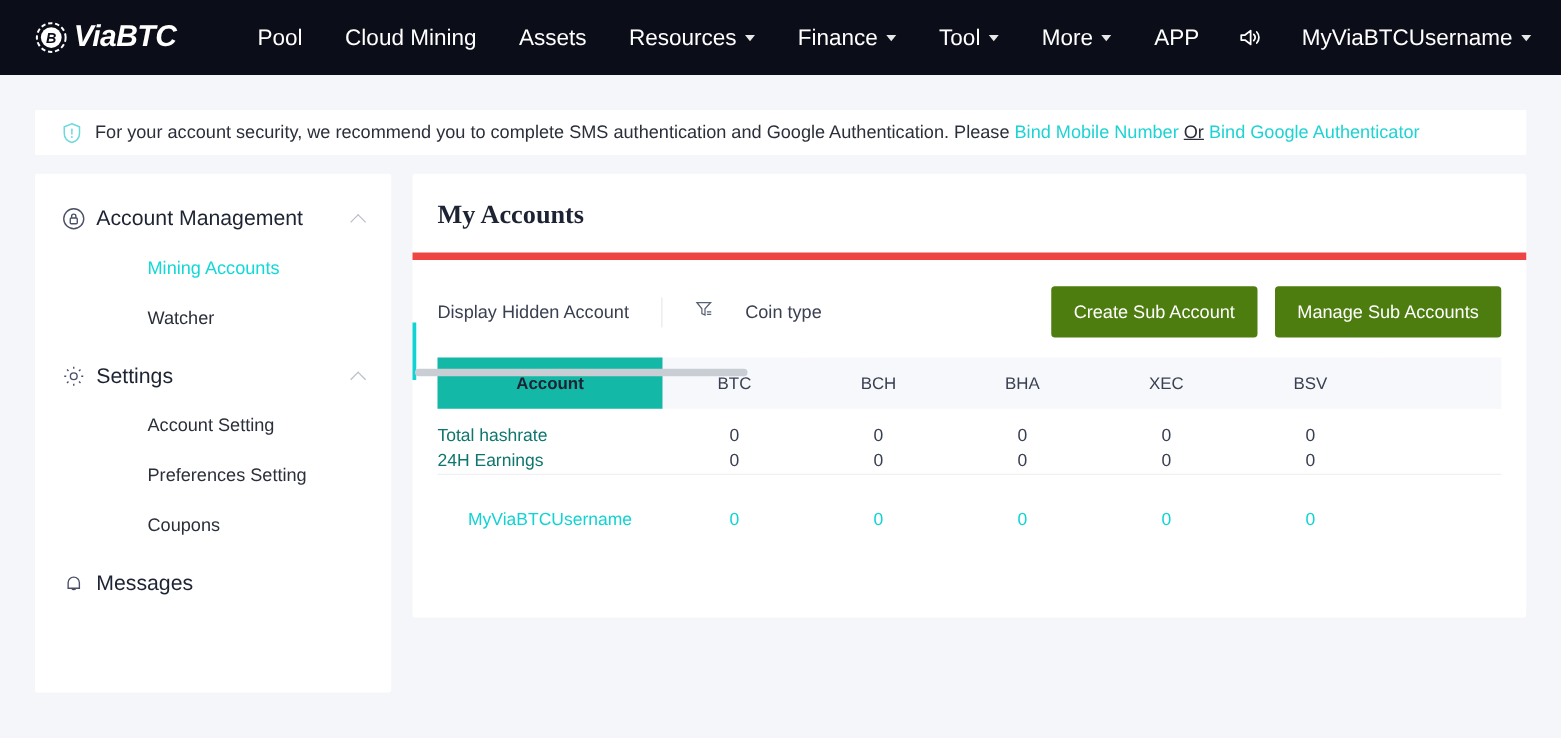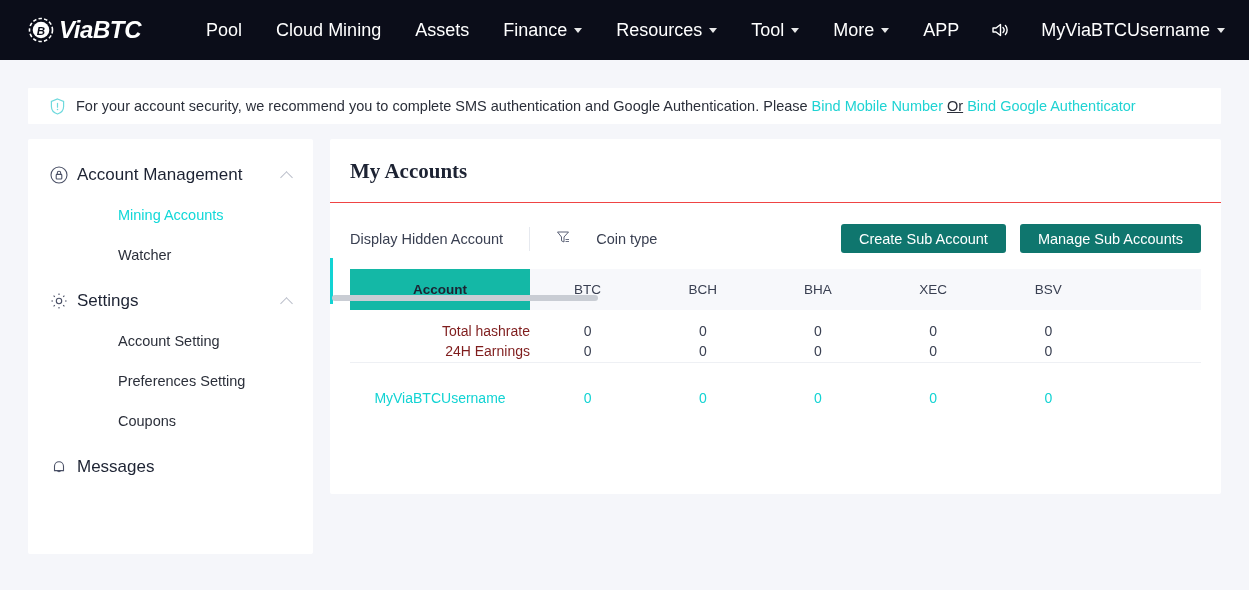--- a/index.html
+++ b/index.html
@@ -103,56 +103,56 @@
   .side-link.active { color: #12d8d8; }
   .side-gap { height: 6px; }
 
   
   .panel {
     flex: 1 1 auto; background: #ffffff;
     border-radius: 2px; min-height: 355px;
   }
   .panel-head {
     padding: 20px 22px 18px 20px;
-    border-bottom: 1px solid #ef4444;
+    border-bottom: 6px solid #ef4444;
   }
   .panel-title {
     font-family: "Liberation Serif", serif;
     font-size: 21px; font-weight: bold; color: #1d2333;
   }
   .toolbar {
     display: flex; align-items: center;
     padding: 21px 20px 16px 20px;
   }
   .tb-text { font-size: 14.5px; color: #3a4052; cursor: pointer; }
   .tb-divider { width: 1px; height: 24px; background: #e6e9ef; margin: 0 26px; }
   .tb-filter { display: flex; align-items: center; gap: 26px; cursor: pointer; }
   .tb-btns { margin-left: auto; display: flex; gap: 14px; }
   .btn {
-    background: #0f766e; color: #ffffff;
+    background: #4d7c0f; color: #ffffff;
     border: none; border-radius: 3px;
     font-size: 14.5px; font-family: "Liberation Sans", sans-serif;
-    padding: 0 18px; height: 29px; cursor: pointer;
+    padding: 0 18px; height: 41px; cursor: pointer;
     white-space: nowrap;
   }
 
   
   .tbl-wrap { padding: 0 20px 0 20px; }
   table { width: 100%; border-collapse: collapse; table-layout: fixed; }
   thead tr { background: #f7f8fb; height: 41px; }
   th {
     font-size: 13.5px; font-weight: normal; color: #3a4052;
     text-align: center;
   }
   th.col-account {
     font-weight: bold; color: #1d2333; width: 180px;
     background: #14b8a6; text-align: center;
   }
   td { font-size: 14px; color: #3a4052; text-align: center; height: 23px; }
-  td.cell-label { text-align: right; color: #7f1d1d; }
+  td.cell-label { text-align: left; color: #0f766e; }
   tbody.summary tr:first-child td { padding-top: 13px; }
   tbody.summary tr:last-child td { padding-bottom: 11px; }
   .acct-row td {
     padding-top: 16px; padding-bottom: 6px;
     color: #12d3d3; cursor: pointer;
   }
   .acct-row td.acct-name { color: #12d3d3; }
   .divider-row td { padding: 0; height: 1px; }
   .divider-line { height: 1px; background: #eef0f4; }
   .acct-marker {
@@ -193,25 +193,25 @@
     <div class="nav-item">
       <span>Pool</span>
     </div>
     <div class="nav-item">
       <span>Cloud Mining</span>
     </div>
     <div class="nav-item">
       <span>Assets</span>
     </div>
     <div class="nav-item">
+      <span>Resources</span>
+      <span class="caret"></span>
+    </div>
+    <div class="nav-item">
       <span>Finance</span>
-      <span class="caret"></span>
-    </div>
-    <div class="nav-item">
-      <span>Resources</span>
       <span class="caret"></span>
     </div>
     <div class="nav-item">
       <span>Tool</span>
       <span class="caret"></span>
     </div>
     <div class="nav-item">
       <span>More</span>
       <span class="caret"></span>
     </div>

